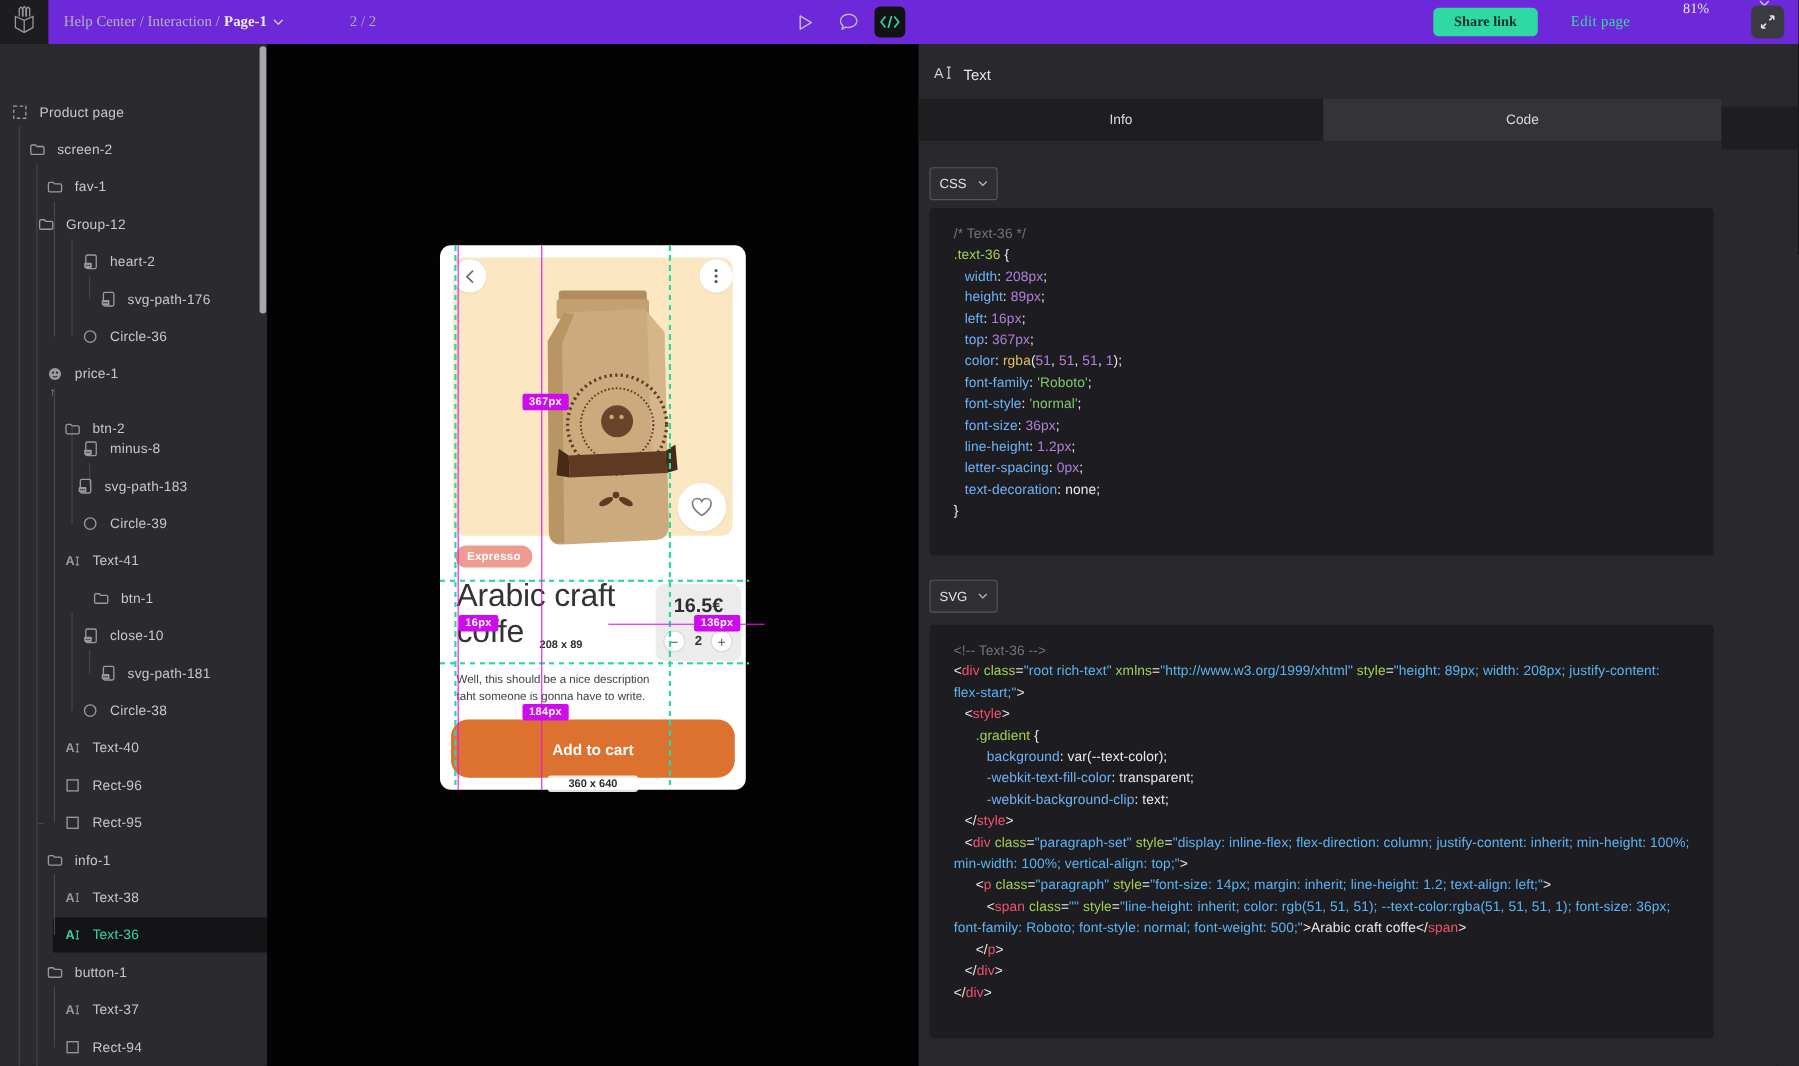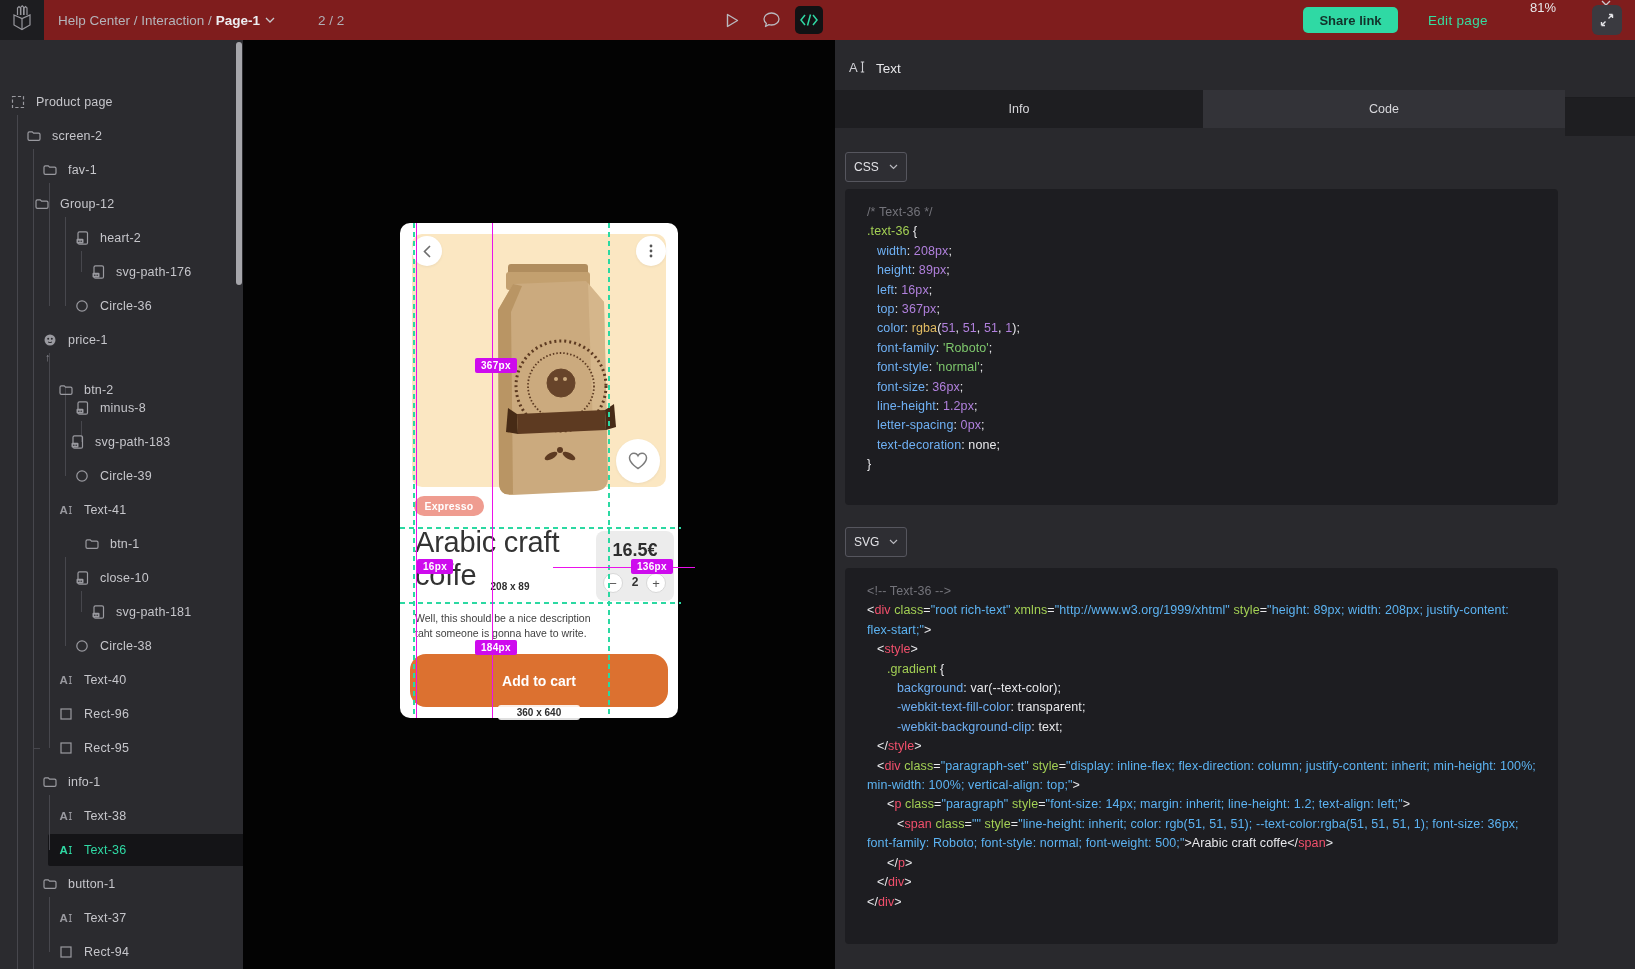--- a/index.html
+++ b/index.html
@@ -1,19 +1,19 @@
 <!DOCTYPE html>
 <html><head>
 <meta charset="utf-8">
 <style>
   html,body{margin:0;padding:0;background:#000;}
   body{width:1635px;height:969px;overflow:hidden;font-family:"Liberation Sans",sans-serif;-webkit-font-smoothing:antialiased;}
   #app{position:relative;width:1635px;height:969px;background:#000;}
   
-  #topbar{position:absolute;left:0;top:0;width:1635px;height:40px;background:#7f1d1d;z-index:5;}
+  #topbar{position:absolute;left:0;top:0;width:1635px;height:40px;background:#6d28d9;z-index:5;font-family:Liberation Serif, serif;}
   #logo-box{position:absolute;left:0;top:0;width:44px;height:40px;background:#1d1d20;display:flex;align-items:center;justify-content:center;}
   .crumb{position:absolute;top:0;height:40px;display:flex;align-items:center;font-size:13.5px;color:#b4b4ba;}
   #breadcrumb{left:58px;cursor:pointer;}
   #breadcrumb .cur{color:#ededf1;font-weight:700;margin-left:4px;}
   #breadcrumb svg{margin-left:5px;}
   #page-counter{left:318px;color:#b0b0b6;}
   .tb-icon{position:absolute;top:6px;width:28px;height:28px;display:flex;align-items:center;justify-content:center;border-radius:5px;cursor:pointer;}
   #play-btn{left:718px;}
   #comment-btn{left:757px;}
   #code-btn{left:795px;background:#121214;}

